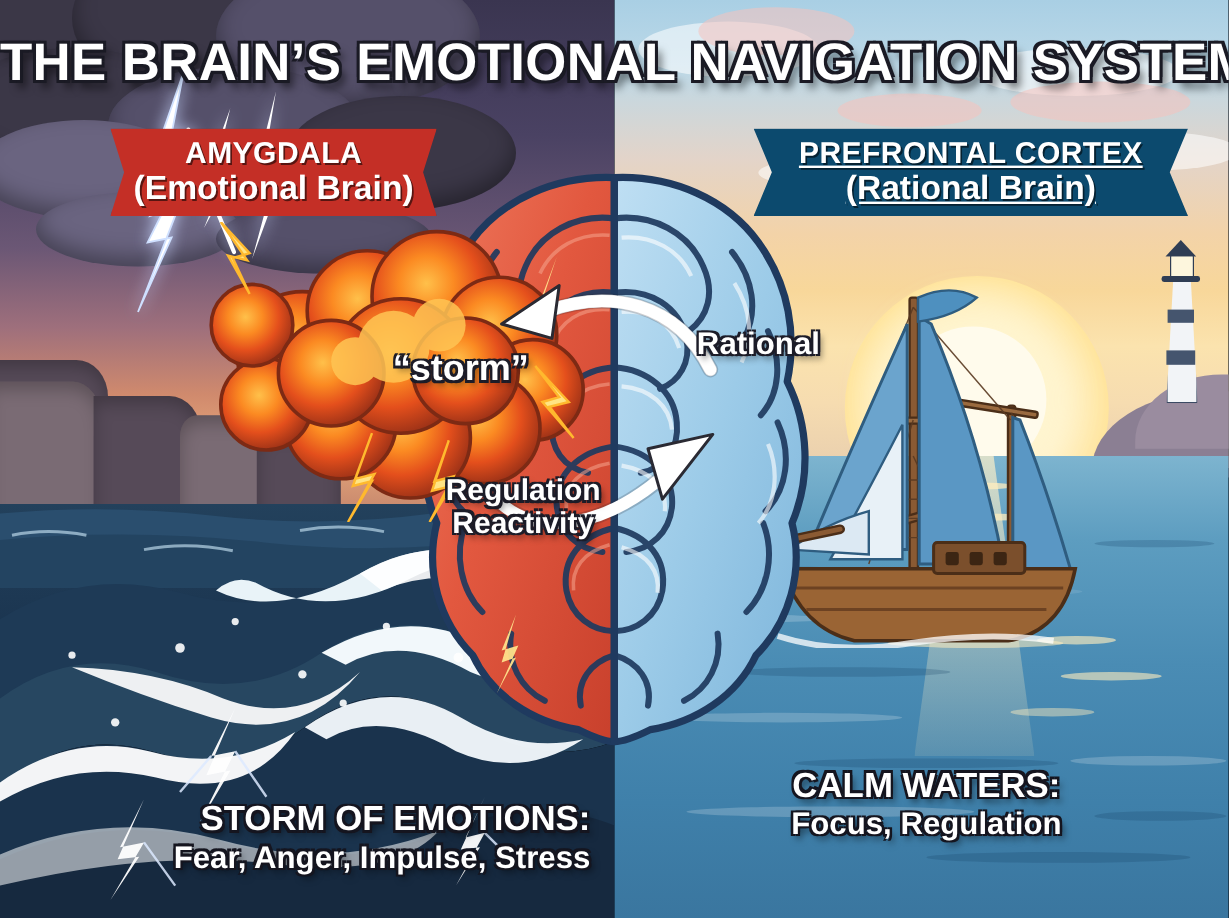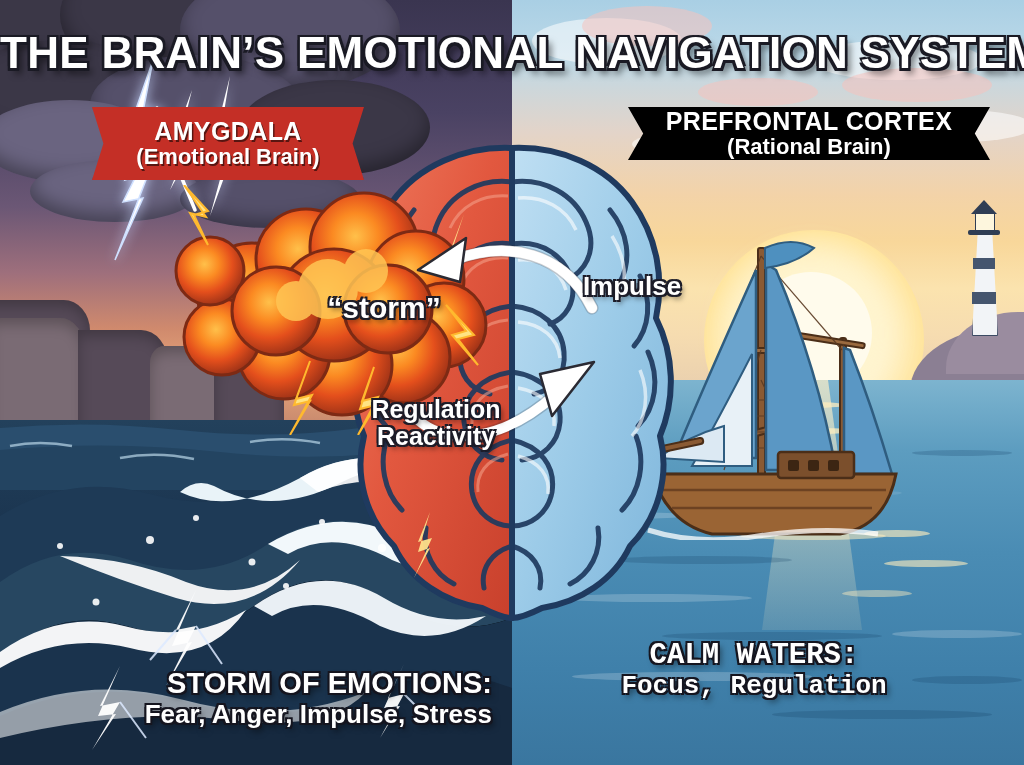--- a/index.html
+++ b/index.html
@@ -178,32 +178,33 @@
     clip-path: polygon(0% 0%, 4.2% 50%, 0% 100%, 100% 100%, 95.8% 50%, 100% 0%);
     box-shadow: 0 3px 8px rgba(0,0,0,.4);
   }
   .ribbon-left {
     left: 92px; top: 107px;
     width: 272px; height: 73px;
     background: #c42f26;
   }
   .ribbon-right {
     left: 628px; top: 107px;
-    width: 362px; height: 53px;
-    background: #000000;
+    width: 362px; height: 73px;
+    background: #0c4a6e;
+    text-decoration: underline;
   }
   .ribbon .rb-title {
     font-size: 25px;
     font-weight: bold;
     letter-spacing: .4px;
     line-height: 1.02;
     text-shadow: 1.5px 1.5px 0 rgba(0,0,0,.55);
   }
   .ribbon .rb-sub {
-    font-size: 22px;
+    font-size: 28px;
     font-weight: bold;
     line-height: 1.05;
     margin-top: 1px;
     text-shadow: 1.5px 1.5px 0 rgba(0,0,0,.55);
   }
 
   
   .main-title {
     position: absolute;
     left: 0; top: 28px;
@@ -240,21 +241,21 @@
     color: #ffffff;
     text-align: center;
     text-shadow:
       -2px -2px 0 #15151f, 2px -2px 0 #15151f,
       -2px  2px 0 #15151f, 2px  2px 0 #15151f,
        0 0 2px #15151f, 3px 4px 6px rgba(0,0,0,.55);
   }
   .caption .cap-head { font-size: 29px; font-weight: bold; line-height: 1.1; }
   .caption .cap-body { font-size: 26px; font-weight: bold; line-height: 1.14; }
   .caption-left  { left: 20px;  top: 668px; width: 472px; text-align: right; }
-  .caption-right { left: 518px; top: 640px; width: 472px; font-family: Liberation Mono, monospace; }
+  .caption-right { left: 536px; top: 640px; width: 472px; }
 
   .arrow { position: absolute; }
 </style>
 </head>
 <body>
 
 <div id="poster">
 
   <div class="half half-left">
 
@@ -590,21 +591,21 @@
   </div>
 
   <div class="lbl lbl-storm">“storm”</div>
 
   <div class="lbl lbl-reactivity">
     <div>Regulation</div>
     <div>Reactivity</div>
   </div>
 
   <div class="lbl lbl-rational">
-    <div>Impulse</div>
+    <div>Rational</div>
   </div>
 
   <div class="caption caption-left">
     <div class="cap-head">STORM OF EMOTIONS:</div>
     <div class="cap-body">Fear, Anger, Impulse, Stress</div>
   </div>
 
   <div class="caption caption-right">
     <div class="cap-head">CALM WATERS:</div>
     <div class="cap-body">Focus, Regulation</div>

